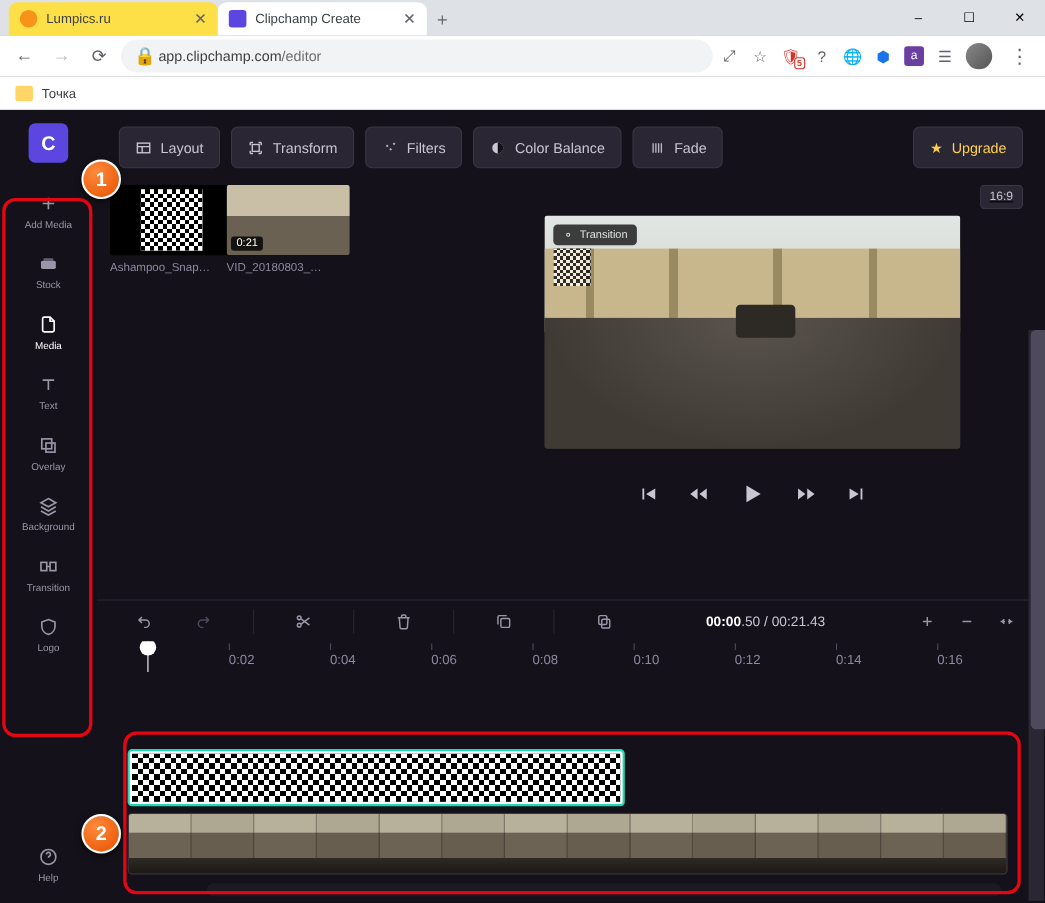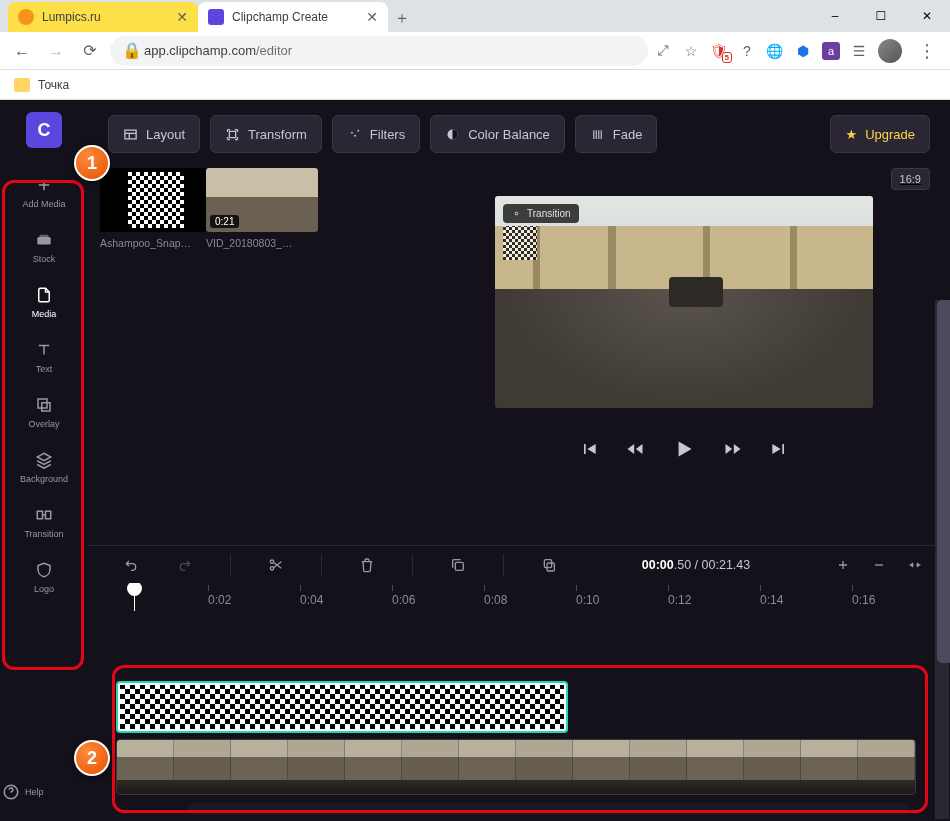--- a/index.html
+++ b/index.html
@@ -39,21 +39,21 @@
   .app { position:absolute; top:100px; left:0; right:0; bottom:0; background:#14111a; display:flex; }
 
   
   .sidebar { width:88px; background:#14111a; display:flex; flex-direction:column; align-items:center; position:relative; }
   .logo { width:36px; height:36px; background:#5b47e0; border-radius:6px; display:flex; align-items:center; justify-content:center; color:#fff; font-weight:bold; font-size:18px; margin-top:12px;}
   .side-items { margin-top:22px; display:flex; flex-direction:column; align-items:center; gap:12px; }
   .side-item { width:60px; display:flex; flex-direction:column; align-items:center; gap:3px; color:#9a96a8; font-size:9px; cursor:pointer; padding:4px 0;}
   .side-item.active { color:#fff; }
   .side-ico { width:22px; height:22px; display:flex; align-items:center; justify-content:center; color:inherit; }
   .side-ico svg { width:18px; height:18px; }
-  .help { position:absolute; bottom:18px; left:0; right:0; display:flex; align-items:center; gap:3px; color:#9a96a8; font-size:9px; cursor:pointer;}
+  .help { position:absolute; bottom:18px; left:0; right:0; display:flex; flex-direction:column; align-items:center; gap:3px; color:#9a96a8; font-size:9px; cursor:pointer;}
 
   
   .annot1-box { position:absolute; top:80px; left:2px; width:82px; height:490px; border:3px solid #e30613; border-radius:12px; pointer-events:none;}
   .annot-badge { position:absolute; width:36px; height:36px; border-radius:50%; background:radial-gradient(circle at 35% 30%, #ff8a3c, #e65100); color:#fff; font-weight:bold; display:flex; align-items:center; justify-content:center; font-size:18px; border:2px solid #fff; box-shadow:0 2px 6px rgba(0,0,0,.5); z-index:50;}
   .annot-badge.b1 { top:145px; left:74px; }
   .annot-badge.b2 { top:740px; left:74px; }
 
   
   .main { flex:1; display:flex; flex-direction:column; overflow:hidden; }
 

